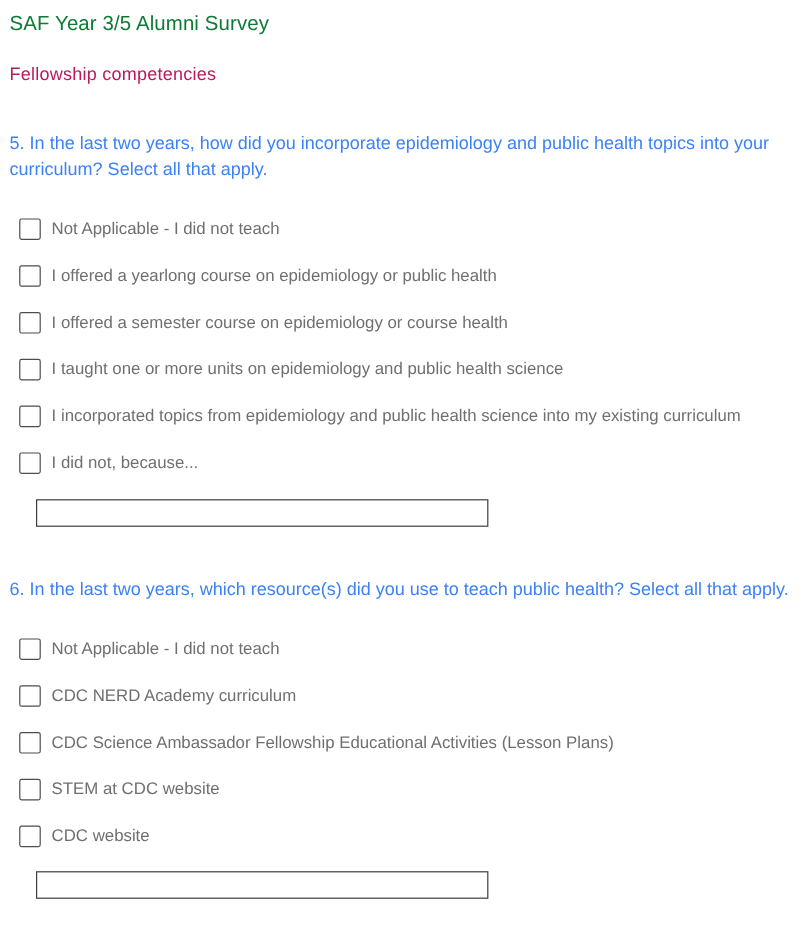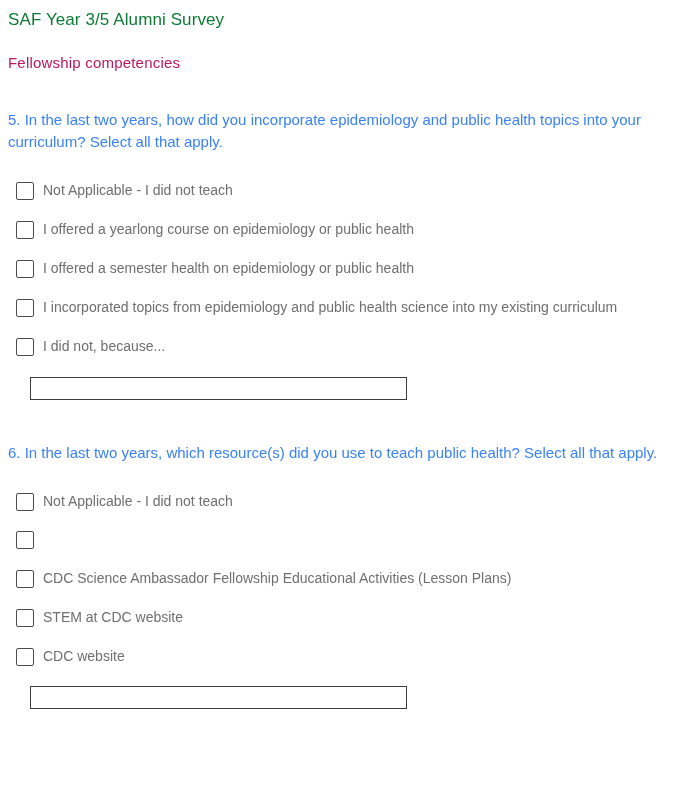--- a/index.html
+++ b/index.html
@@ -103,21 +103,25 @@
           <div class="option-row">
             <span class="checkbox" role="checkbox" aria-checked="false"></span>
             <span class="option-label">Not Applicable - I did not teach</span>
           </div>
           <div class="option-row">
             <span class="checkbox" role="checkbox" aria-checked="false"></span>
             <span class="option-label">I offered a yearlong course on epidemiology or public health</span>
           </div>
           <div class="option-row">
             <span class="checkbox" role="checkbox" aria-checked="false"></span>
-            <span class="option-label">I offered a semester health on epidemiology or public health</span>
+            <span class="option-label">I offered a semester course on epidemiology or course health</span>
+          </div>
+          <div class="option-row">
+            <span class="checkbox" role="checkbox" aria-checked="false"></span>
+            <span class="option-label">I taught one or more units on epidemiology and public health science</span>
           </div>
           <div class="option-row">
             <span class="checkbox" role="checkbox" aria-checked="false"></span>
             <span class="option-label">I incorporated topics from epidemiology and public health science into my existing curriculum</span>
           </div>
           <div class="option-row">
             <span class="checkbox" role="checkbox" aria-checked="false"></span>
             <span class="option-label">I did not, because...</span>
           </div>
           <input type="text" class="text-input" style="">
@@ -125,20 +129,21 @@
       </div>
       <div class="question q-second">
         <p class="question-text">6. In the last two years, which resource(s) did you use to teach public health? Select all that apply.</p>
         <div class="options">
           <div class="option-row">
             <span class="checkbox" role="checkbox" aria-checked="false"></span>
             <span class="option-label">Not Applicable - I did not teach</span>
           </div>
           <div class="option-row">
             <span class="checkbox" role="checkbox" aria-checked="false"></span>
+            <span class="option-label">CDC NERD Academy curriculum</span>
           </div>
           <div class="option-row">
             <span class="checkbox" role="checkbox" aria-checked="false"></span>
             <span class="option-label">CDC Science Ambassador Fellowship Educational Activities (Lesson Plans)</span>
           </div>
           <div class="option-row">
             <span class="checkbox" role="checkbox" aria-checked="false"></span>
             <span class="option-label">STEM at CDC website</span>
           </div>
           <div class="option-row">

